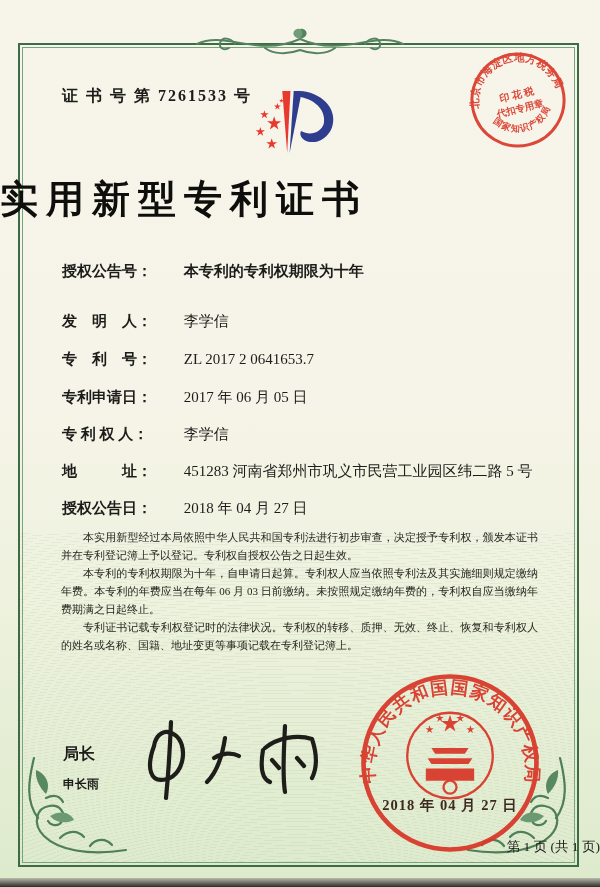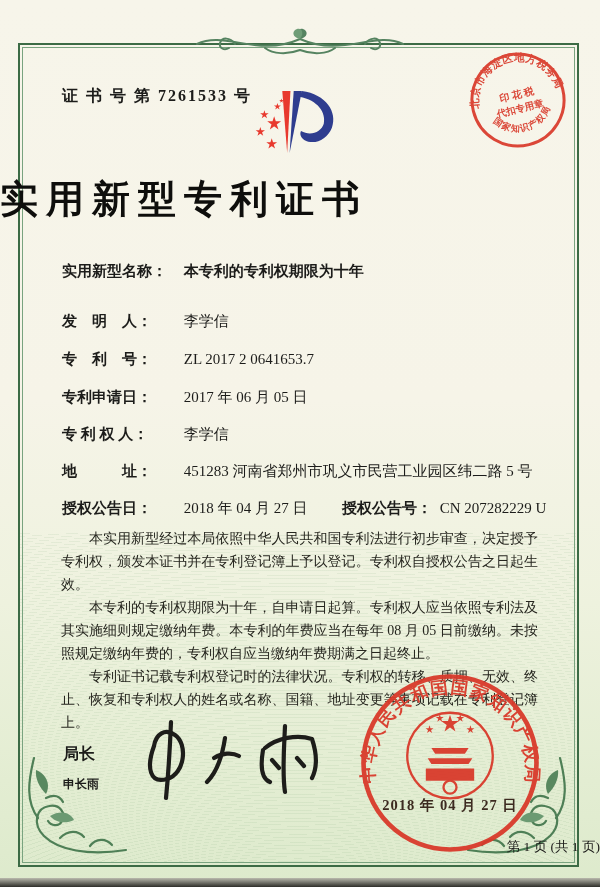--- a/index.html
+++ b/index.html
@@ -19,21 +19,21 @@
   .cert-no{position:absolute;left:62px;top:86px;font-size:16px;letter-spacing:2px;font-weight:bold;text-align:right;}
   .title{position:absolute;left:0;top:174px;width:100%;text-align:left;
          font-size:38px;font-weight:bold;letter-spacing:8px;color:#0e0e0c;}
   .row{position:absolute;white-space:nowrap;font-size:15px;}
   .row .lab{font-weight:bold;display:inline-block;min-width:118px;}
   .row .lab.short{min-width:0;margin-right:4px;}
   .row .val{font-weight:normal;}
   .r0{left:62px;top:262px}.r1{left:62px;top:312px}.r2{left:62px;top:350px}
   .r3{left:62px;top:388px}.r4{left:62px;top:425px}.r5{left:62px;top:462px}
   .r6{left:62px;top:499px}.r7{left:342px;top:499px}
-  .body-text{position:absolute;left:61px;top:528px;width:477px;font-size:14px;
+  .body-text{position:absolute;left:61px;top:528px;width:477px;font-size:11px;
              line-height:1.64;text-align:justify;color:#26261f;}
   .body-text p{margin:0;text-indent:2em;}
   .signer-title{position:absolute;left:63px;top:744px;font-size:16px;font-weight:bold;}
   .signer-name{position:absolute;left:63px;top:776px;font-size:12px;font-weight:bold;}
   .signature{position:absolute;left:122px;top:716px;width:215px;height:98px;}
   .logo{position:absolute;left:240px;top:74px;width:122px;height:96px;}
   .tax-seal{position:absolute;left:468px;top:50px;width:100px;height:100px;
             transform:rotate(-14deg);opacity:.93;}
   .office-seal{position:absolute;left:357px;top:670px;width:186px;height:186px;opacity:.95;}
   .seal-date{position:absolute;left:370px;top:796px;width:160px;text-align:center;
@@ -115,21 +115,21 @@
     <text fill="#d93a2b" font-size="9" font-weight="bold" letter-spacing="1">
       <textPath href="#taxBot" startOffset="50%" text-anchor="middle">国家知识产权局</textPath>
     </text>
     <text x="50" y="48" text-anchor="middle" fill="#d93a2b" font-size="10" font-weight="bold">印 花 税</text>
     <text x="50" y="62" text-anchor="middle" fill="#d93a2b" font-size="9.5" font-weight="bold">代扣专用章</text>
   </svg>
 
   <div class="title">实用新型专利证书</div>
 
   <div class="row r0">
-    <span class="lab">实用新型名称：</span>
+    <span class="lab">授权公告号：</span>
     <span class="val" style="font-weight:bold">本专利的专利权期限为十年</span>
   </div>
   <div class="row r1">
     <span class="lab">发　明　人：</span>
     <span class="val">李学信</span>
   </div>
   <div class="row r2">
     <span class="lab">专　利　号：</span>
     <span class="val">ZL 2017 2 0641653.7</span>
   </div>
@@ -142,28 +142,24 @@
     <span class="val">李学信</span>
   </div>
   <div class="row r5">
     <span class="lab">地　　　址：</span>
     <span class="val">451283 河南省郑州市巩义市民营工业园区纬二路 5 号</span>
   </div>
   <div class="row r6">
     <span class="lab">授权公告日：</span>
     <span class="val">2018 年 04 月 27 日</span>
   </div>
-  <div class="row r7">
-    <span class="lab short">授权公告号：</span>
-    <span class="val">CN 207282229 U</span>
-  </div>
 
   <div class="body-text">
     <p>本实用新型经过本局依照中华人民共和国专利法进行初步审查，决定授予专利权，颁发本证书并在专利登记簿上予以登记。专利权自授权公告之日起生效。</p>
-    <p>本专利的专利权期限为十年，自申请日起算。专利权人应当依照专利法及其实施细则规定缴纳年费。本专利的年费应当在每年 08 月 05 日前缴纳。未按照规定缴纳年费的，专利权自应当缴纳年费期满之日起终止。</p>
+    <p>本专利的专利权期限为十年，自申请日起算。专利权人应当依照专利法及其实施细则规定缴纳年费。本专利的年费应当在每年 06 月 03 日前缴纳。未按照规定缴纳年费的，专利权自应当缴纳年费期满之日起终止。</p>
     <p>专利证书记载专利权登记时的法律状况。专利权的转移、质押、无效、终止、恢复和专利权人的姓名或名称、国籍、地址变更等事项记载在专利登记簿上。</p>
   </div>
 
   <div class="signer-title">局长</div>
   <div class="signer-name">申长雨</div>
 
   <svg class="signature" viewBox="0 0 215 98">
     <g stroke="#1d1d1a" stroke-width="4.2" fill="none" stroke-linecap="round" stroke-linejoin="round">
       <path d="M32,30 C24,52 28,68 45,63 C63,58 66,28 53,19 C43,12 34,18 32,30"></path>
       <path d="M49,6 C48,30 46,62 44,82"></path>

